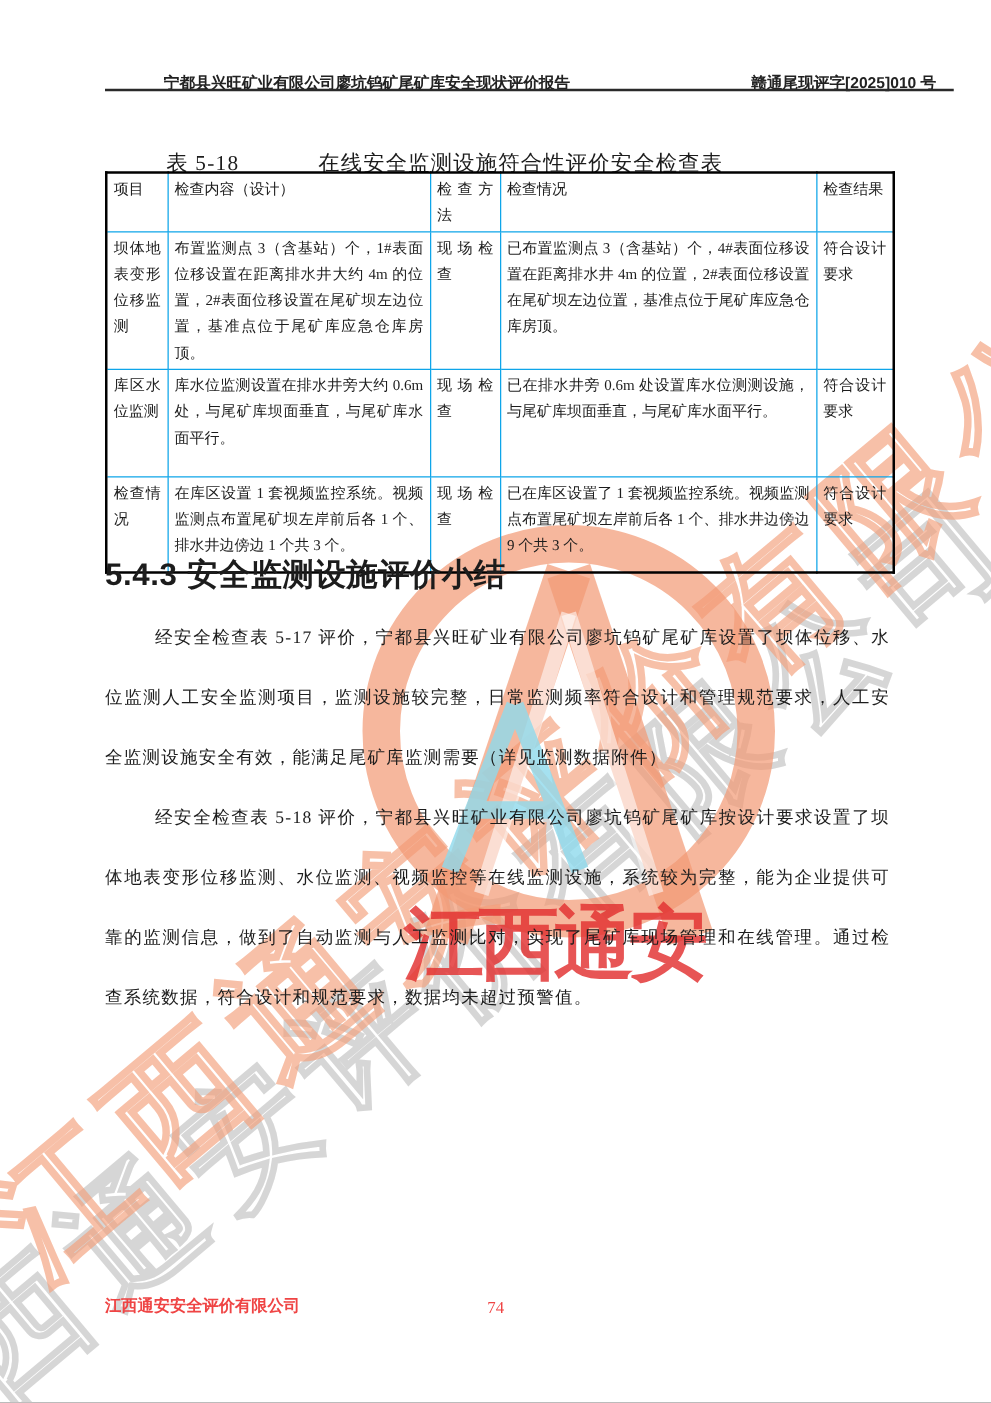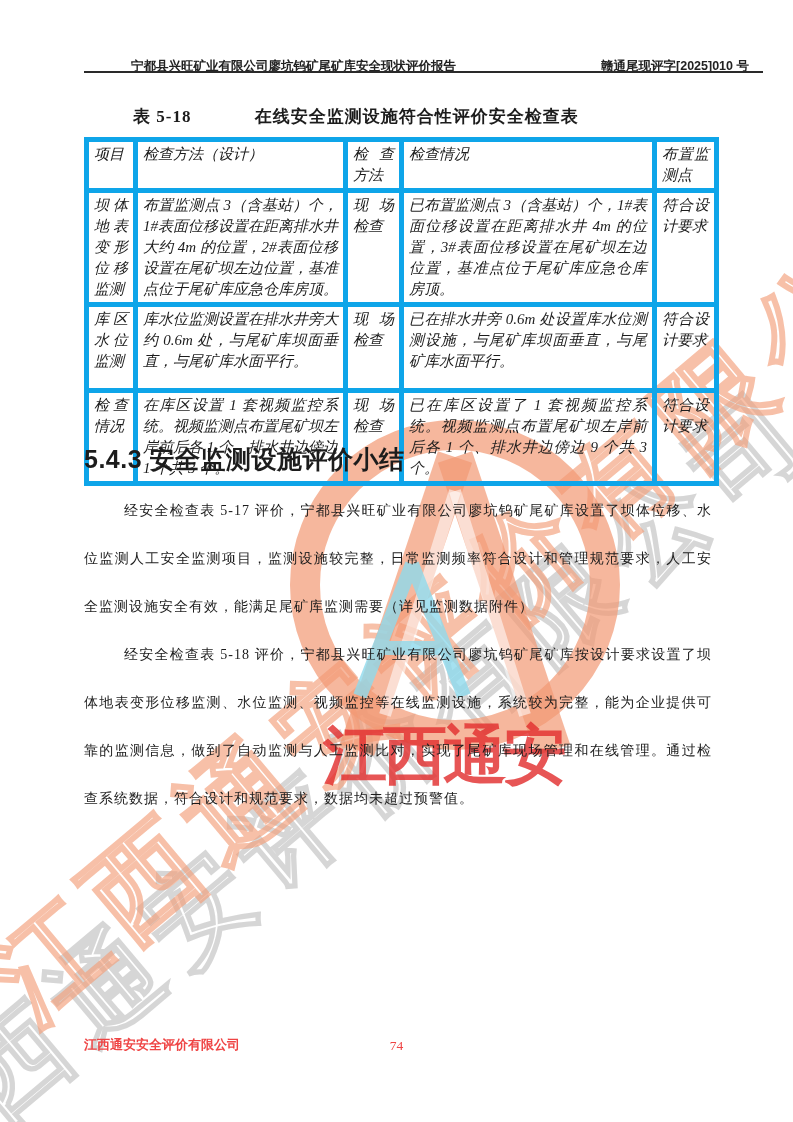--- a/index.html
+++ b/index.html
@@ -45,38 +45,37 @@
   #hdr{
     position:absolute;left:84px;top:58px;width:676px;height:22px;
     display:flex;justify-content:space-between;align-items:flex-start;
     font-family:"Liberation Sans","DejaVu Sans",sans-serif;
     font-size:12.5px;font-weight:bold;color:#222;margin-left:47px;
   }
   #hdr .right{padding-right:58px;}
   #hdr-rule{position:absolute;left:84px;top:71px;width:679px;border-top:2px solid #2a2a2a;}
   
   #caption{
-    position:absolute;left:133px;top:105px;width:560px;
-    font-size:17px;font-weight:bold;letter-spacing:1px;
+    position:absolute;left:133px;top:119px;width:560px;
+    font-size:17px;font-weight:normal;letter-spacing:1px;
   }
   #caption .lbl{margin-right:58px;}
   
   #tbl{
     position:absolute;left:84px;top:137px;
     border-collapse:collapse;table-layout:fixed;width:630px;
     background:transparent;
   }
   #tbl td{
-    border:5px solid #0ea5e9;
+    border:1px solid #0ea5e9;
     padding:2px 5px;
-    font-size:15px;line-height:21px;
+    font-size:12px;line-height:21px;
     vertical-align:top;
     word-break:break-all;
     text-align:justify;
-    font-style:italic;
   }
   #tbl{border:2px solid #000;}
   td.c-item{padding:2px 3px;}
   td.c-method{vertical-align:middle;text-align:center;}
   td.c-head-center{text-align:center;margin-left:23px;}
   tr.hd{height:43px;}
   tr.r1{height:103px;}
   tr.r2{height:86px;}
   tr.r3{height:76px;}
   
@@ -143,30 +142,30 @@
     <colgroup>
       <col style="width:49px">
         <col style="width:210px">
         <col style="width:56px">
         <col style="width:253px">
         <col style="width:62px">
     </colgroup>
     <tbody>
         <tr class="hd">
       <td class="c-item">项目</td>
-      <td>检查方法（设计）</td>
+      <td>检查内容（设计）</td>
       <td>检查方法</td>
       <td class="c-head-center">检查情况</td>
-      <td>布置监测点</td>
+      <td>检查结果</td>
     </tr>
     <tr class="r1">
       <td class="c-item">坝体地表变形位移监测</td>
       <td>布置监测点 3（含基站）个，1#表面位移设置在距离排水井大约 4m 的位置，2#表面位移设置在尾矿坝左边位置，基准点位于尾矿库应急仓库房顶。</td>
       <td class="c-method">现场检查</td>
-      <td>已布置监测点 3（含基站）个，1#表面位移设置在距离排水井 4m 的位置，3#表面位移设置在尾矿坝左边位置，基准点位于尾矿库应急仓库房顶。</td>
+      <td>已布置监测点 3（含基站）个，4#表面位移设置在距离排水井 4m 的位置，2#表面位移设置在尾矿坝左边位置，基准点位于尾矿库应急仓库房顶。</td>
       <td>符合设计要求</td>
     </tr>
     <tr class="r2">
       <td class="c-item">库区水位监测</td>
       <td>库水位监测设置在排水井旁大约 0.6m 处，与尾矿库坝面垂直，与尾矿库水面平行。</td>
       <td class="c-method">现场检查</td>
       <td>已在排水井旁 0.6m 处设置库水位测测设施，与尾矿库坝面垂直，与尾矿库水面平行。</td>
       <td>符合设计要求</td>
     </tr>
     <tr class="r3">

